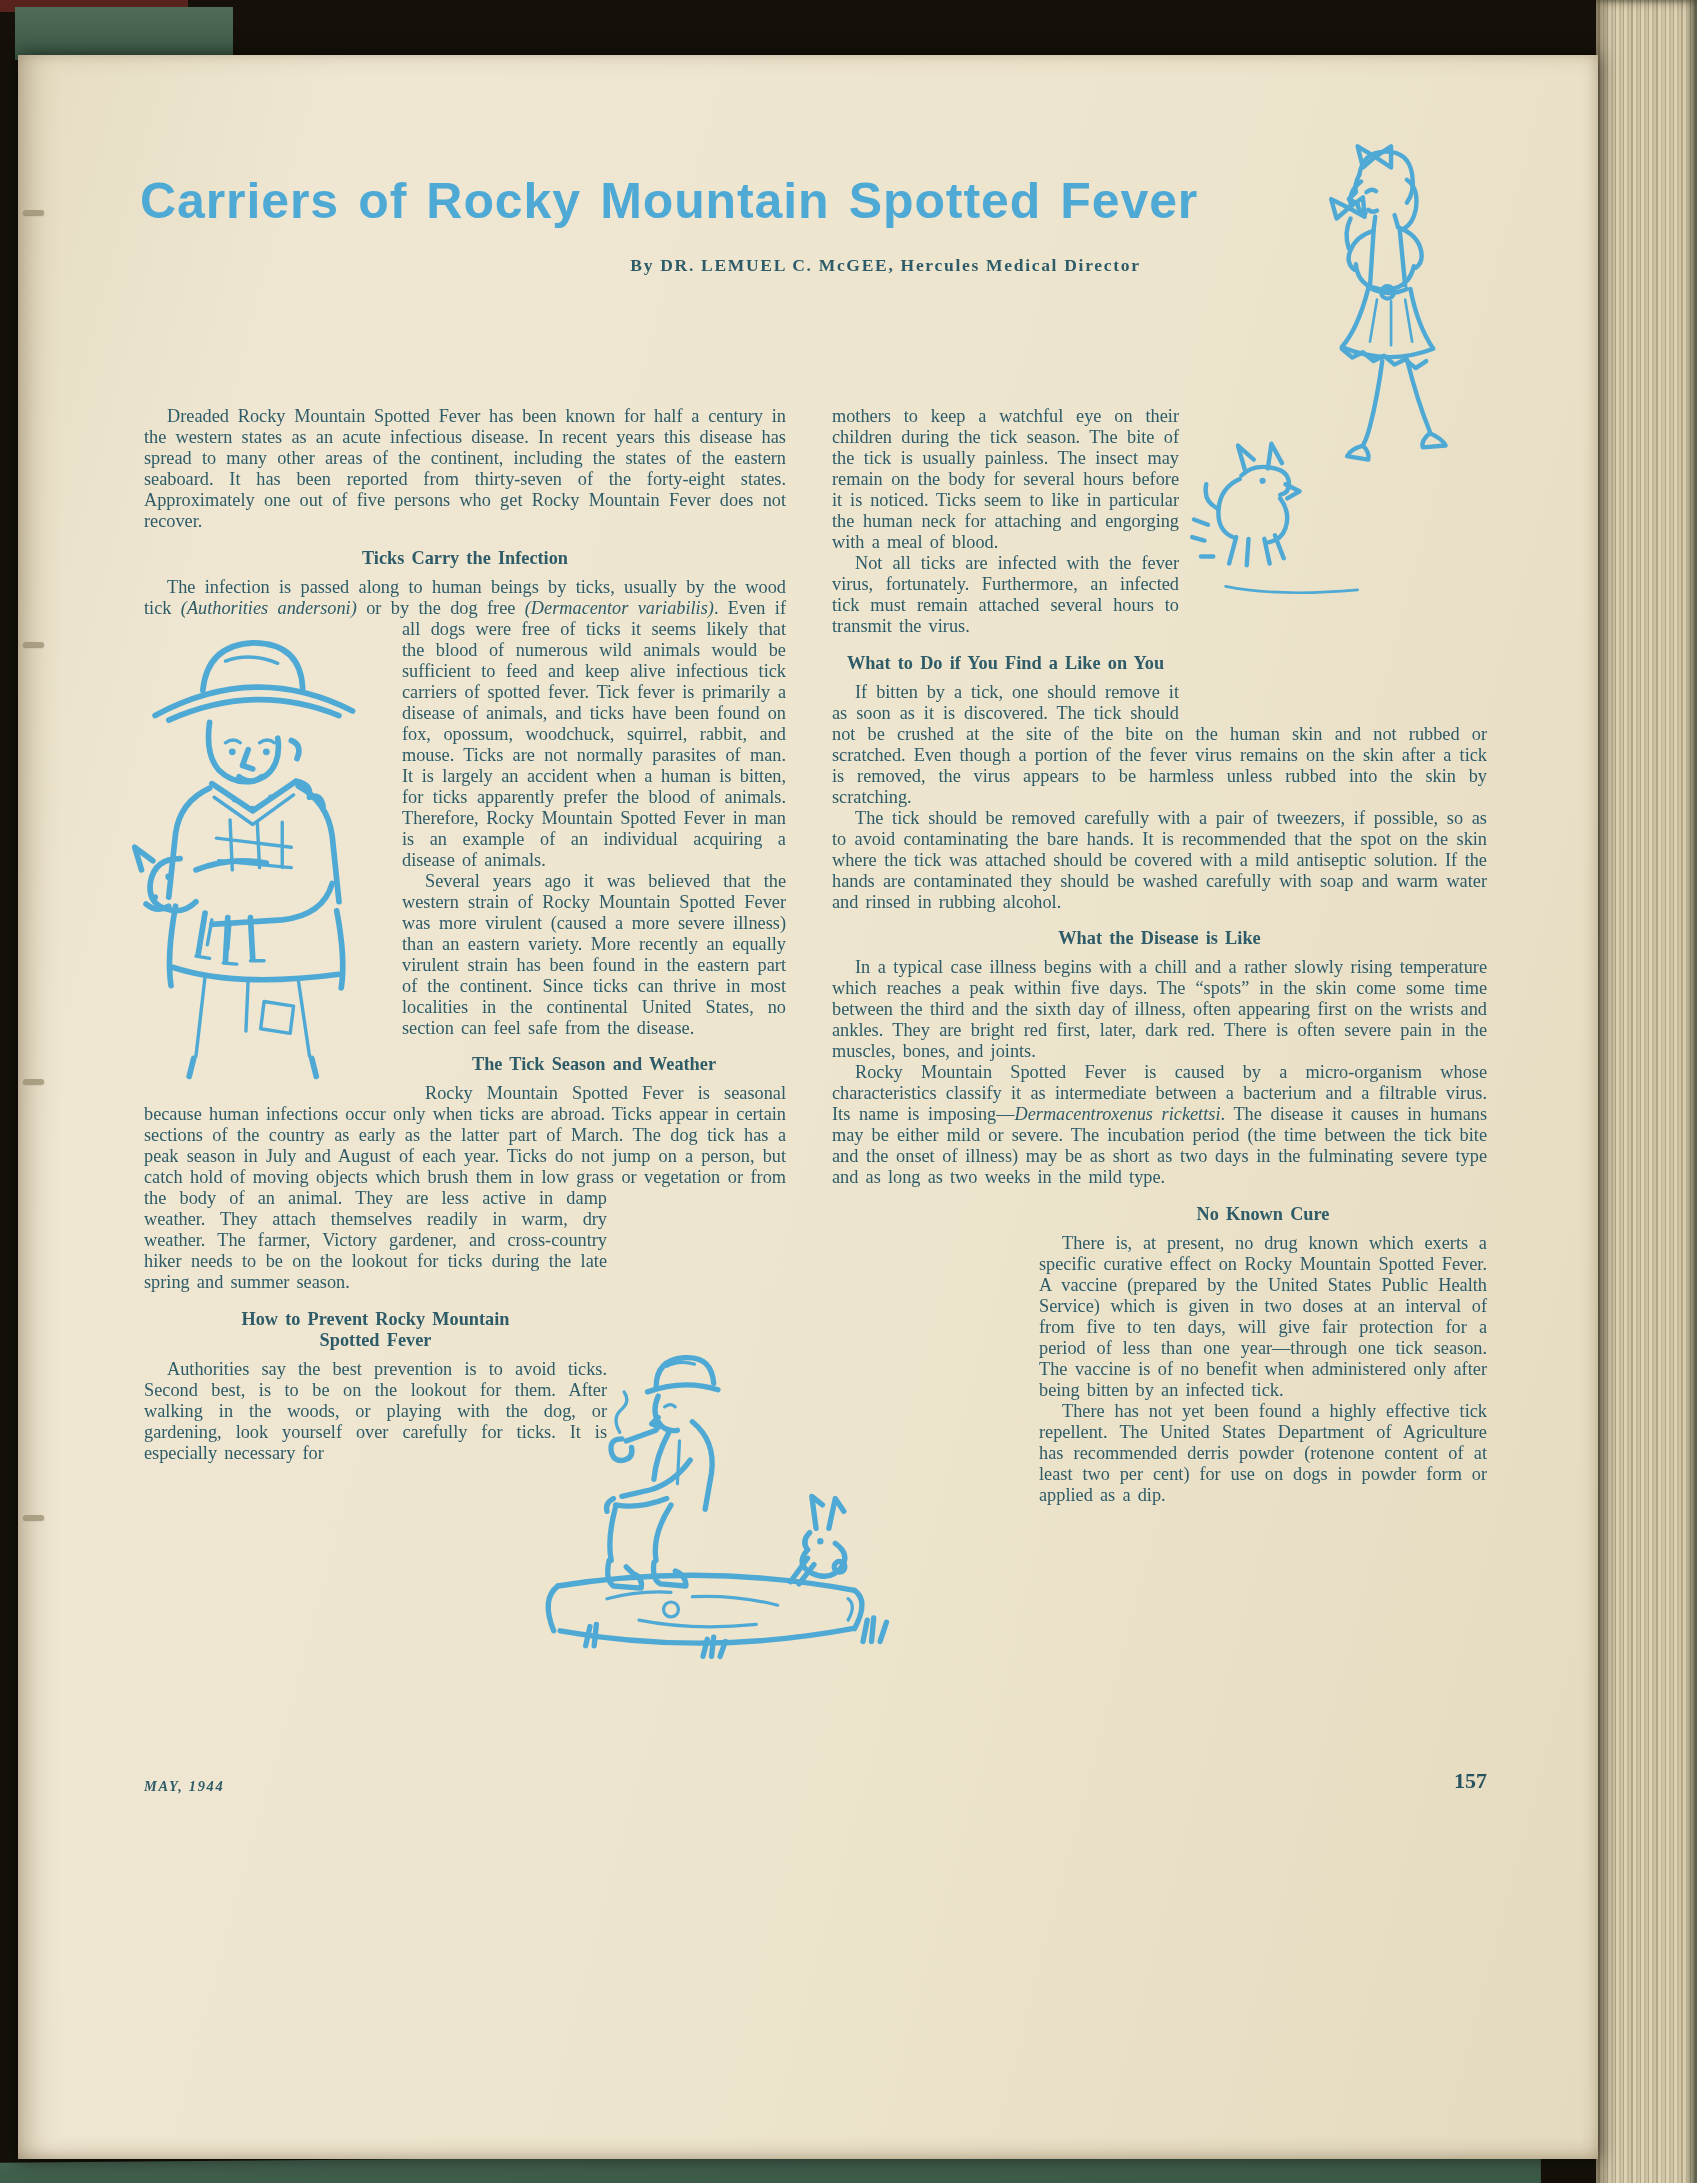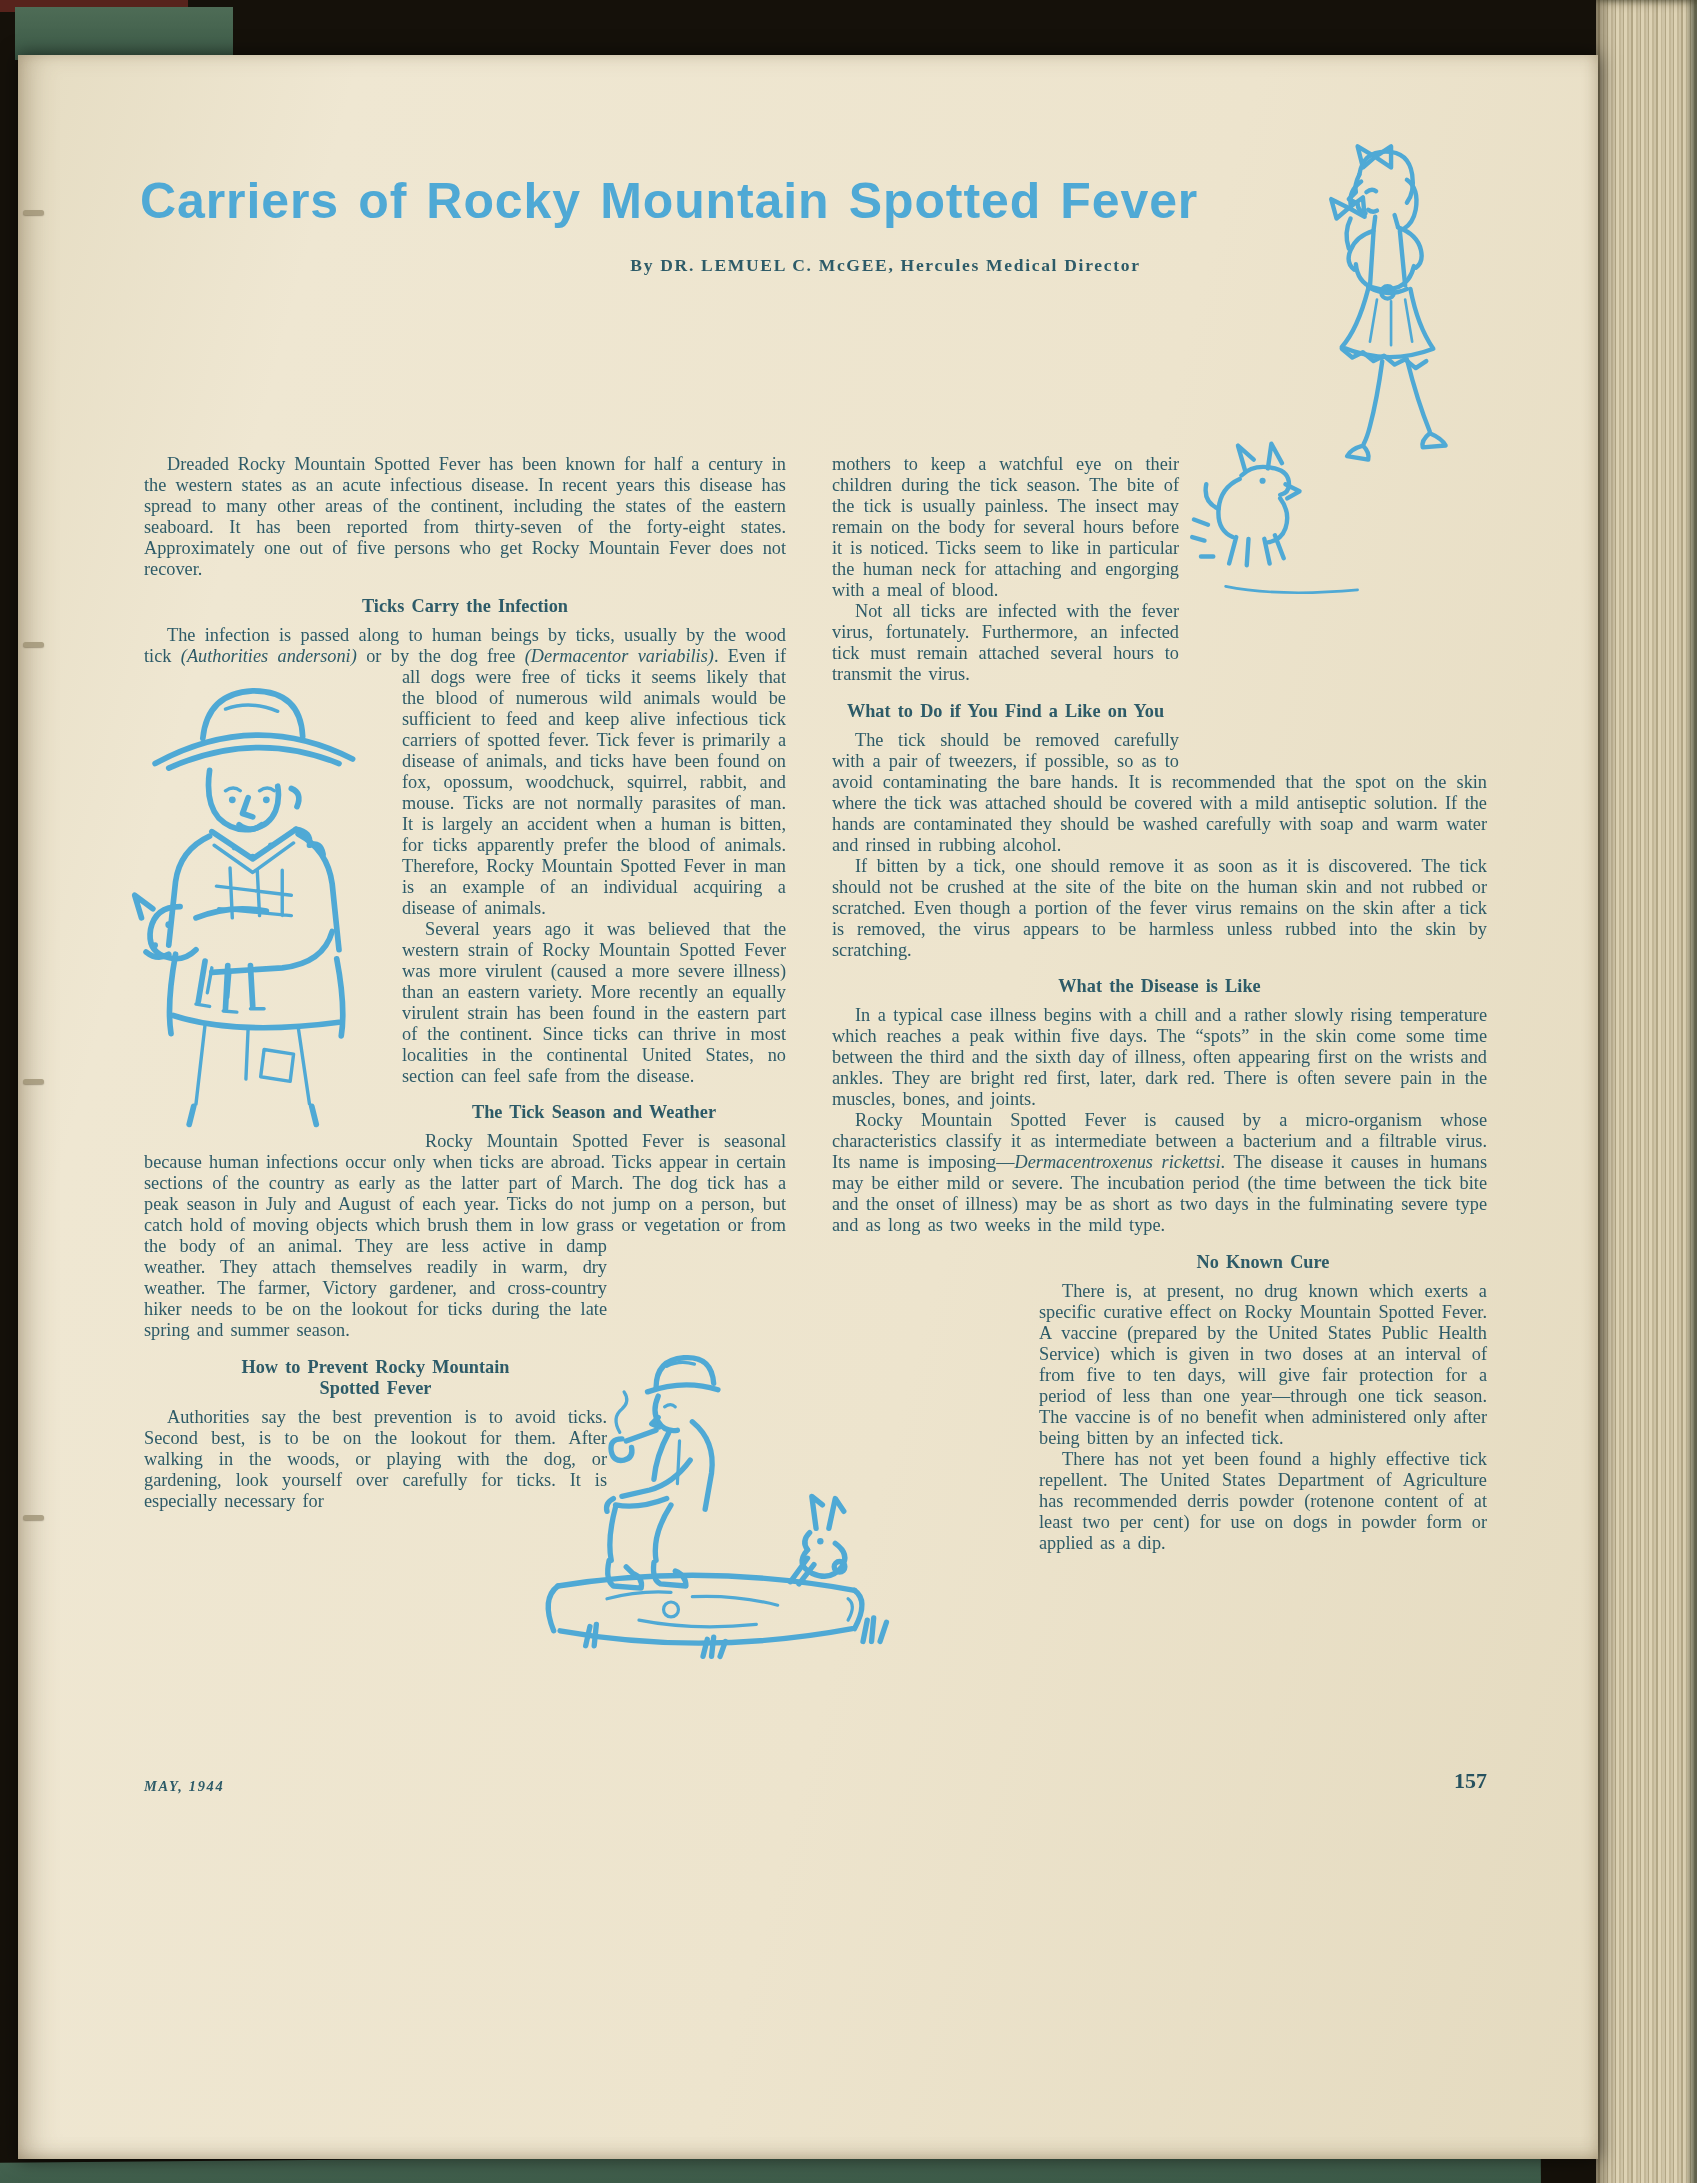--- a/index.html
+++ b/index.html
@@ -51,21 +51,21 @@
     font-size:50px;letter-spacing:0.9px;word-spacing:4.4px;color:var(--blue);white-space:nowrap;
   }
   .byline{
     margin-top:25px;text-align:center;padding-left:144px;
     font-weight:bold;font-size:17.5px;letter-spacing:1.7px;color:var(--ink);
   }
   
   .col{
     position:absolute;top:406px;
     font-size:18.3px;line-height:21px;color:var(--ink);
-    text-align:justify;word-spacing:2.6px;hyphens:auto;margin-top:48px;
+    text-align:justify;word-spacing:2.6px;hyphens:auto;
   }
   .col-left{left:144px;width:642px;}
   .col-right{left:832px;width:655px;}
   .col p{margin:0;}
   .col p.indent{text-indent:23px;}
   .col h3{
     text-align:center;font-size:18.3px;font-weight:bold;color:var(--ink);
     margin:15.7px 0 7.9px;text-indent:0;
   }
   .col h3 .hl{display:block;}
@@ -216,22 +216,22 @@
   <p class="indent">Authorities say the best prevention is to avoid ticks. Second best, is to be on the lookout for them. After walking in the woods, or playing with the dog, or gardening, look yourself over carefully for ticks. It is especially necessary for</p>
 </section>
 
 <section class="col col-right">
   <span class="girl-spacer"></span>
 
   <p>mothers to keep a watchful eye on their children during the tick season. The bite of the tick is usually painless. The insect may remain on the body for several hours before it is noticed. Ticks seem to like in particular the human neck for attaching and engorging with a meal of blood.</p>
   <p class="indent">Not all ticks are infected with the fever virus, fortunately. Furthermore, an infected tick must remain attached several hours to transmit the virus.</p>
 
   <h3>What to Do if You Find a Like on You</h3>
+  <p class="indent">If bitten by a tick, one should remove it as soon as it is discovered. The tick should not be crushed at the site of the bite on the human skin and not rubbed or scratched. Even though a portion of the fever virus remains on the skin after a tick is removed, the virus appears to be harmless unless rubbed into the skin by scratching.</p>
   <p class="indent">The tick should be removed carefully with a pair of tweezers, if possible, so as to avoid contaminating the bare hands. It is recommended that the spot on the skin where the tick was attached should be covered with a mild antiseptic solution. If the hands are contaminated they should be washed carefully with soap and warm water and rinsed in rubbing alcohol.</p>
-  <p class="indent">If bitten by a tick, one should remove it as soon as it is discovered. The tick should not be crushed at the site of the bite on the human skin and not rubbed or scratched. Even though a portion of the fever virus remains on the skin after a tick is removed, the virus appears to be harmless unless rubbed into the skin by scratching.</p>
 
   <h3>What the Disease is Like</h3>
   <p class="indent">In a typical case illness begins with a chill and a rather slowly rising temperature which reaches a peak within five days. The “spots” in the skin come some time between the third and the sixth day of illness, often appearing first on the wrists and ankles. They are bright red first, later, dark red. There is often severe pain in the muscles, bones, and joints.</p>
   <p class="indent"><span>Rocky Mountain Spotted Fever is caused by a micro-organism whose characteristics classify it as intermediate between a bacterium and a filtrable virus. Its name is imposing—</span><i>Dermacentroxenus rickettsi</i><span>. The disease it causes in humans may be either mild or severe. The incubation period (the time between the tick bite and the onset of illness) may be as short as two days in the fulminating severe type and as long as two weeks in the mild type.</span></p>
 
   <span class="cure-spacer"></span>
   <h3>No Known Cure</h3>
   <p class="indent">There is, at present, no drug known which exerts a specific curative effect on Rocky Mountain Spotted Fever. A vaccine (prepared by the United States Public Health Service) which is given in two doses at an interval of from five to ten days, will give fair protection for a period of less than one year—through one tick season. The vaccine is of no benefit when administered only after being bitten by an infected tick.</p>
   <p class="indent">There has not yet been found a highly effective tick repellent. The United States Department of Agriculture has recommended derris powder (rotenone content of at least two per cent) for use on dogs in powder form or applied as a dip.</p>
 </section>

